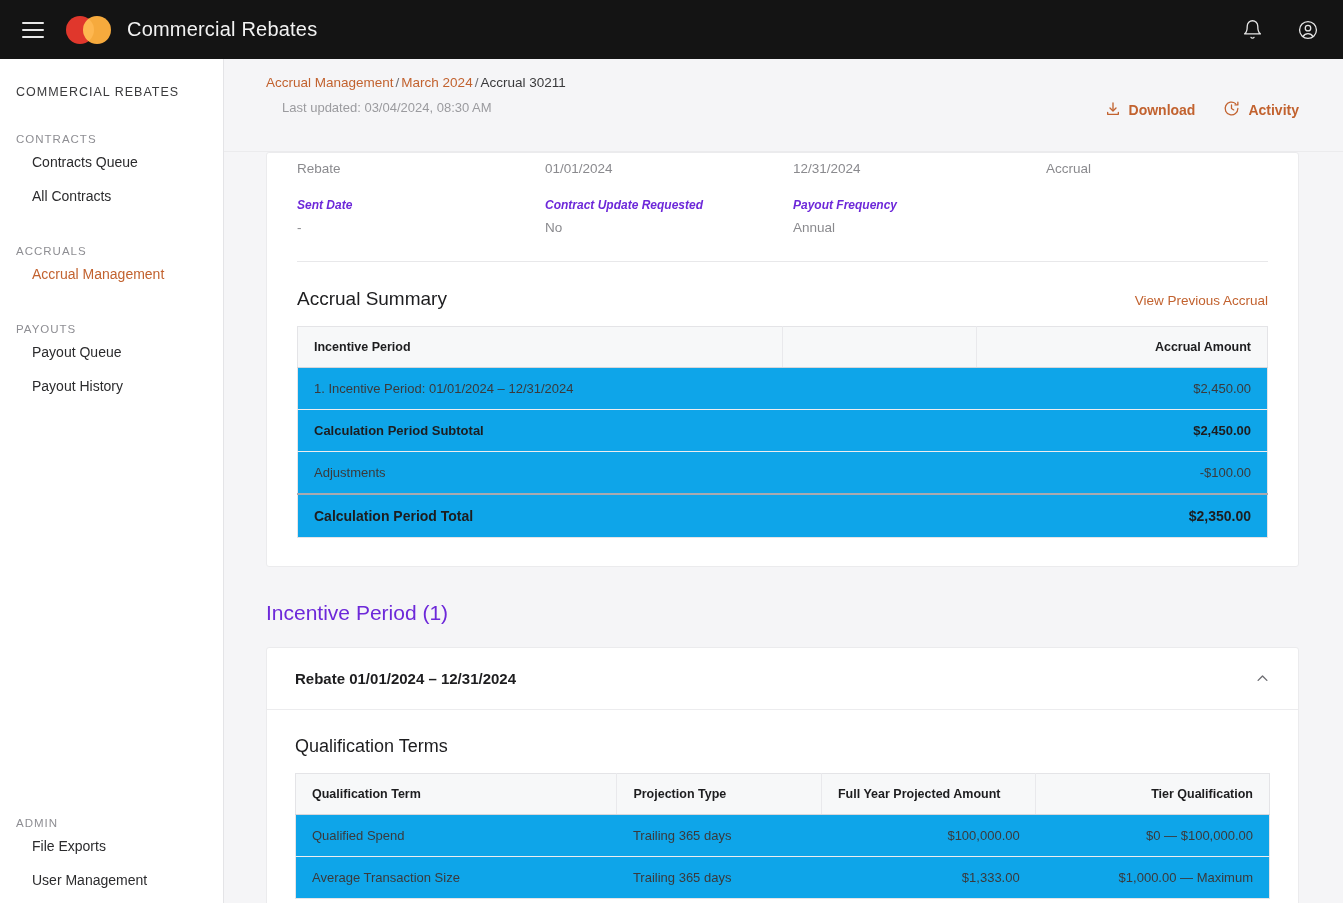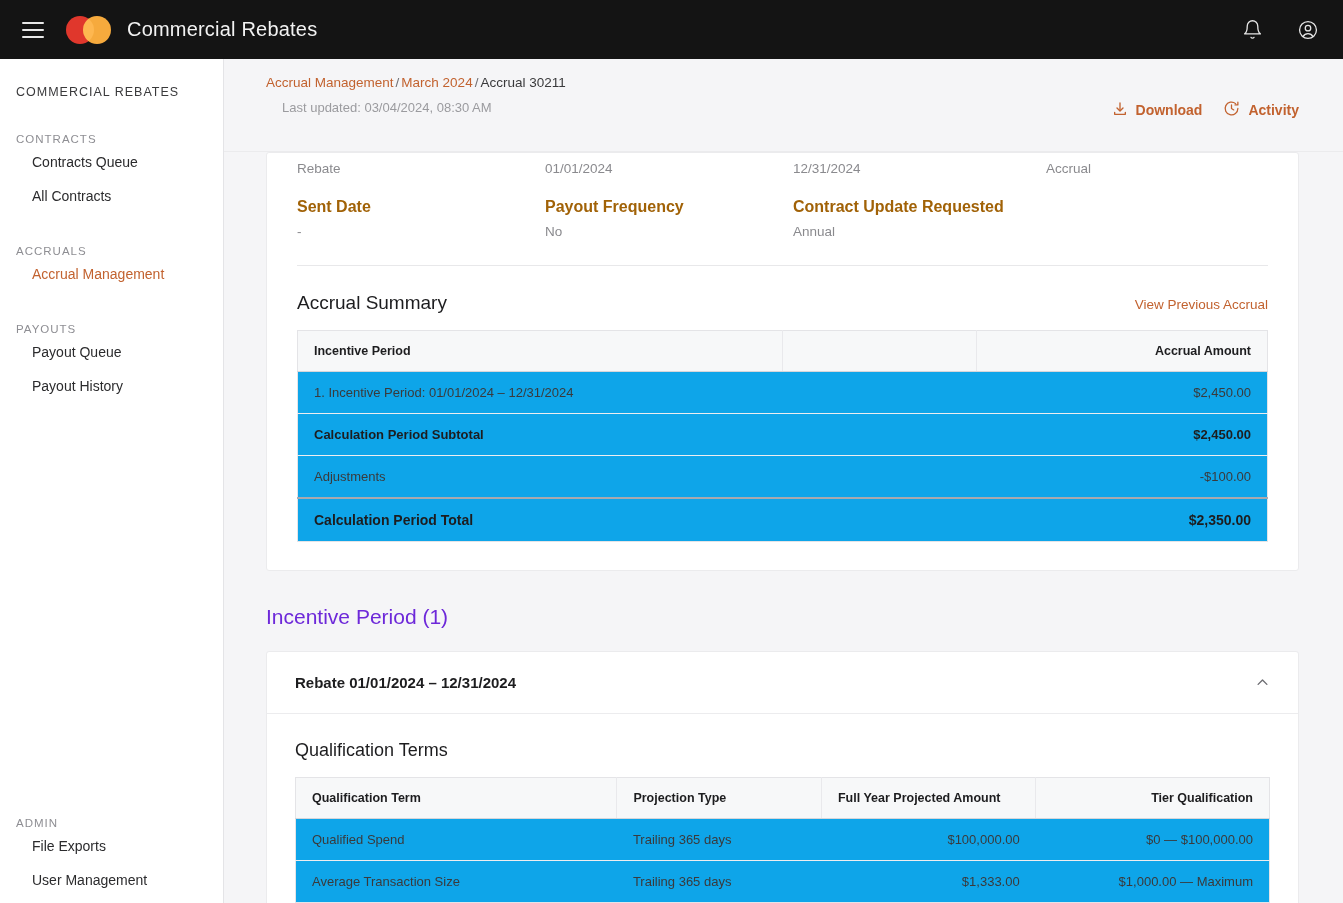--- a/index.html
+++ b/index.html
@@ -150,21 +150,21 @@
   .last-updated {
     font-size: 13px;
     color: #9b9b9f;
     margin-left: 16px;
     white-space: nowrap;
   }
   .header-actions {
     margin-left: auto;
     display: flex;
     align-items: center;
-    gap: 21px;
+    gap: 28px;
     align-self: center;
     padding-bottom: 2px;
   }
   .action-link {
     display: flex;
     align-items: center;
     gap: 8px;
     color: #c2622f;
     font-size: 14px;
     font-weight: 600;
@@ -191,25 +191,26 @@
     padding: 0 30px 28px 30px;
   }
 
   
   .field-grid {
     display: grid;
     grid-template-columns: 248px 248px 253px auto;
     row-gap: 0;
   }
   .field-label {
-    font-size: 16px;
+    font-size: 12px;
     font-weight: 700;
-    color: #a16207;
+    color: #6d28d9;
     padding-top: 22px;
     white-space: nowrap;
+    font-style: italic;
   }
   .field-value {
     font-size: 13.5px;
     color: #8a8a8e;
     padding-top: 8px;
     white-space: nowrap;
   }
 
   .divider {
     height: 1px;
@@ -403,22 +404,22 @@
     <div class="card card-top">
       <div class="field-grid clipped-row">
         <div class="field-value">Rebate</div>
         <div class="field-value">01/01/2024</div>
         <div class="field-value">12/31/2024</div>
         <div class="field-value">Accrual</div>
       </div>
 
       <div class="field-grid">
         <div class="field-label">Sent Date</div>
+        <div class="field-label">Contract Update Requested</div>
         <div class="field-label">Payout Frequency</div>
-        <div class="field-label">Contract Update Requested</div>
         <div></div>
 
         <div class="field-value">-</div>
         <div class="field-value">No</div>
         <div class="field-value">Annual</div>
         <div></div>
       </div>
 
       <div class="divider"></div>
 

